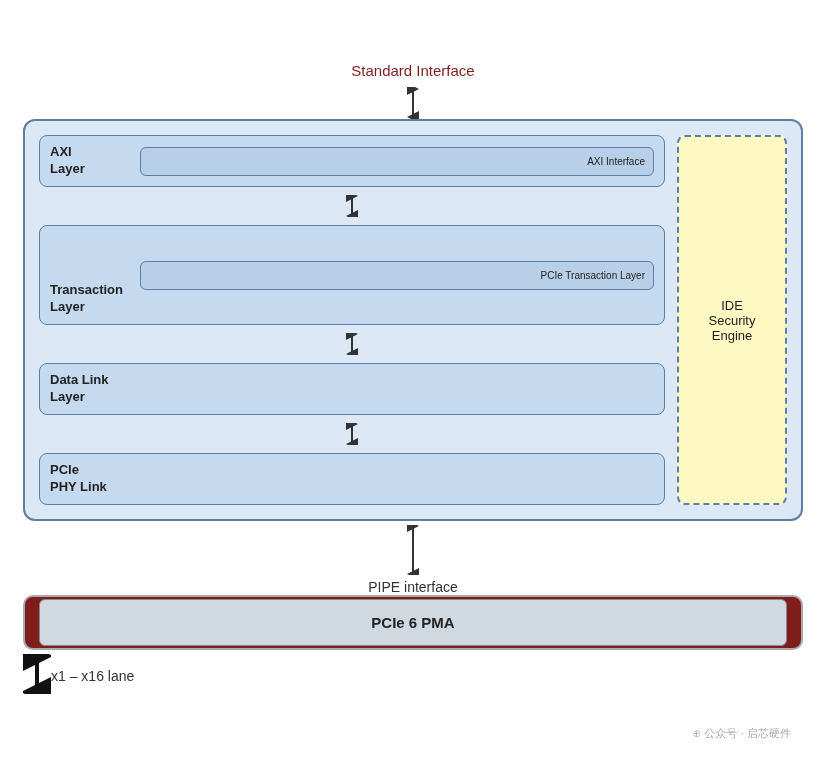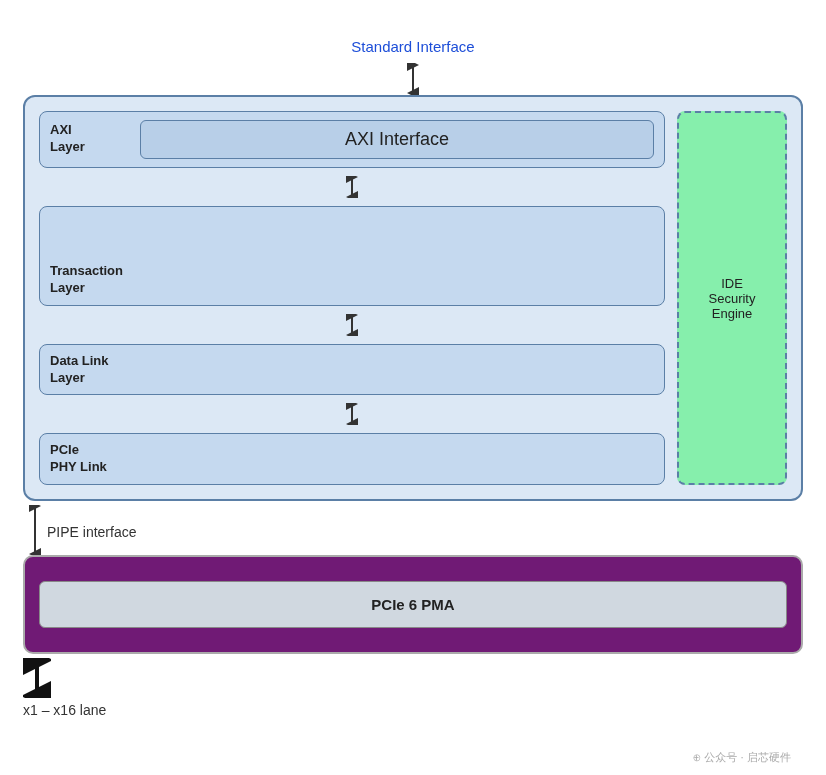--- a/index.html
+++ b/index.html
@@ -17,21 +17,21 @@
     .diagram-wrapper {
       width: 780px;
       position: relative;
       padding: 10px 0;
     }
 
     
     .standard-interface-label {
       text-align: center;
       font-size: 15px;
-      color: #1d4ed8;
+      color: #7f1d1d;
       margin-bottom: 8px;
       position: relative;
     }
 
     
     .main-outer-box {
       border: 2px solid #5b7fa6;
       border-radius: 12px;
       background: #dce8f5;
       padding: 14px 14px 14px 14px;
@@ -66,22 +66,22 @@
       color: #222;
       min-width: 90px;
       line-height: 1.3;
     }
 
     .layer-inner-box {
       flex: 1;
       background: #b8cfe8;
       border: 1.5px solid #5b7fa6;
       border-radius: 6px;
-      text-align: center;
-      font-size: 18px;
+      text-align: right;
+      font-size: 10px;
       color: #222;
       padding: 8px 8px;
     }
 
     
     .inter-layer-arrow {
       display: flex;
       justify-content: center;
       align-items: center;
       height: 22px;
@@ -91,72 +91,72 @@
     
     .arrow-svg {
       display: block;
     }
 
     
     .ide-box {
       width: 110px;
       border: 2px dashed #5b7fa6;
       border-radius: 8px;
-      background: #86efac;
+      background: #fef9c3;
       display: flex;
       align-items: center;
       justify-content: center;
       text-align: center;
       font-size: 13px;
       color: #222;
       padding: 8px;
       align-self: stretch;
     }
 
     
     .pipe-area {
       display: flex;
-      flex-direction: row;
+      flex-direction: column;
       align-items: center;
       margin-top: 4px;
       text-align: center;
     }
 
     .pipe-label {
       font-size: 14px;
       color: #333;
       margin-top: 4px;
       margin-bottom: 0;
     }
 
     
     .pma-outer-box {
       border: 2px solid #aaa;
       border-radius: 10px;
-      background: #701a75;
-      padding: 24px 14px;
+      background: #7f1d1d;
+      padding: 2px 14px;
       margin-top: 0;
     }
 
     .pma-inner-box {
       border: 1.5px solid #888;
       border-radius: 6px;
       background: #d0d8e0;
       text-align: center;
       font-size: 15px;
       font-weight: bold;
       color: #222;
       padding: 14px;
     }
 
     
     .lane-area {
       display: flex;
-      flex-direction: column;
-      align-items: flex-start;
+      flex-direction: row;
+      align-items: center;
       margin-top: 4px;
     }
 
     .lane-label {
       font-size: 14px;
       color: #333;
       margin-top: 4px;
     }
 
     
@@ -214,20 +214,21 @@
               <path d="M0,0 L3,6 L6,0" fill="#333"></path>
             </marker>
           </defs>
           <line x1="12" y1="1" x2="12" y2="21" stroke="#333" stroke-width="2" marker-start="url(#ah1)" marker-end="url(#ah2)"></line>
         </svg>
       </div>
 
       <div class="layer-row">
         <div class="layer-label" style="white-space:pre-line;margin-top:48px;">Transaction
 Layer</div>
+        <div class="layer-inner-box">PCIe Transaction Layer</div>
       </div>
 
       <div class="inter-layer-arrow">
         <svg width="24" height="22" class="arrow-svg">
           <defs>
             <marker id="ah3" markerWidth="6" markerHeight="6" refX="3" refY="3" orient="auto">
               <path d="M0,6 L3,0 L6,6" fill="#333"></path>
             </marker>
             <marker id="ah4" markerWidth="6" markerHeight="6" refX="3" refY="3" orient="auto-start-reverse">
               <path d="M0,0 L3,6 L6,0" fill="#333"></path>

